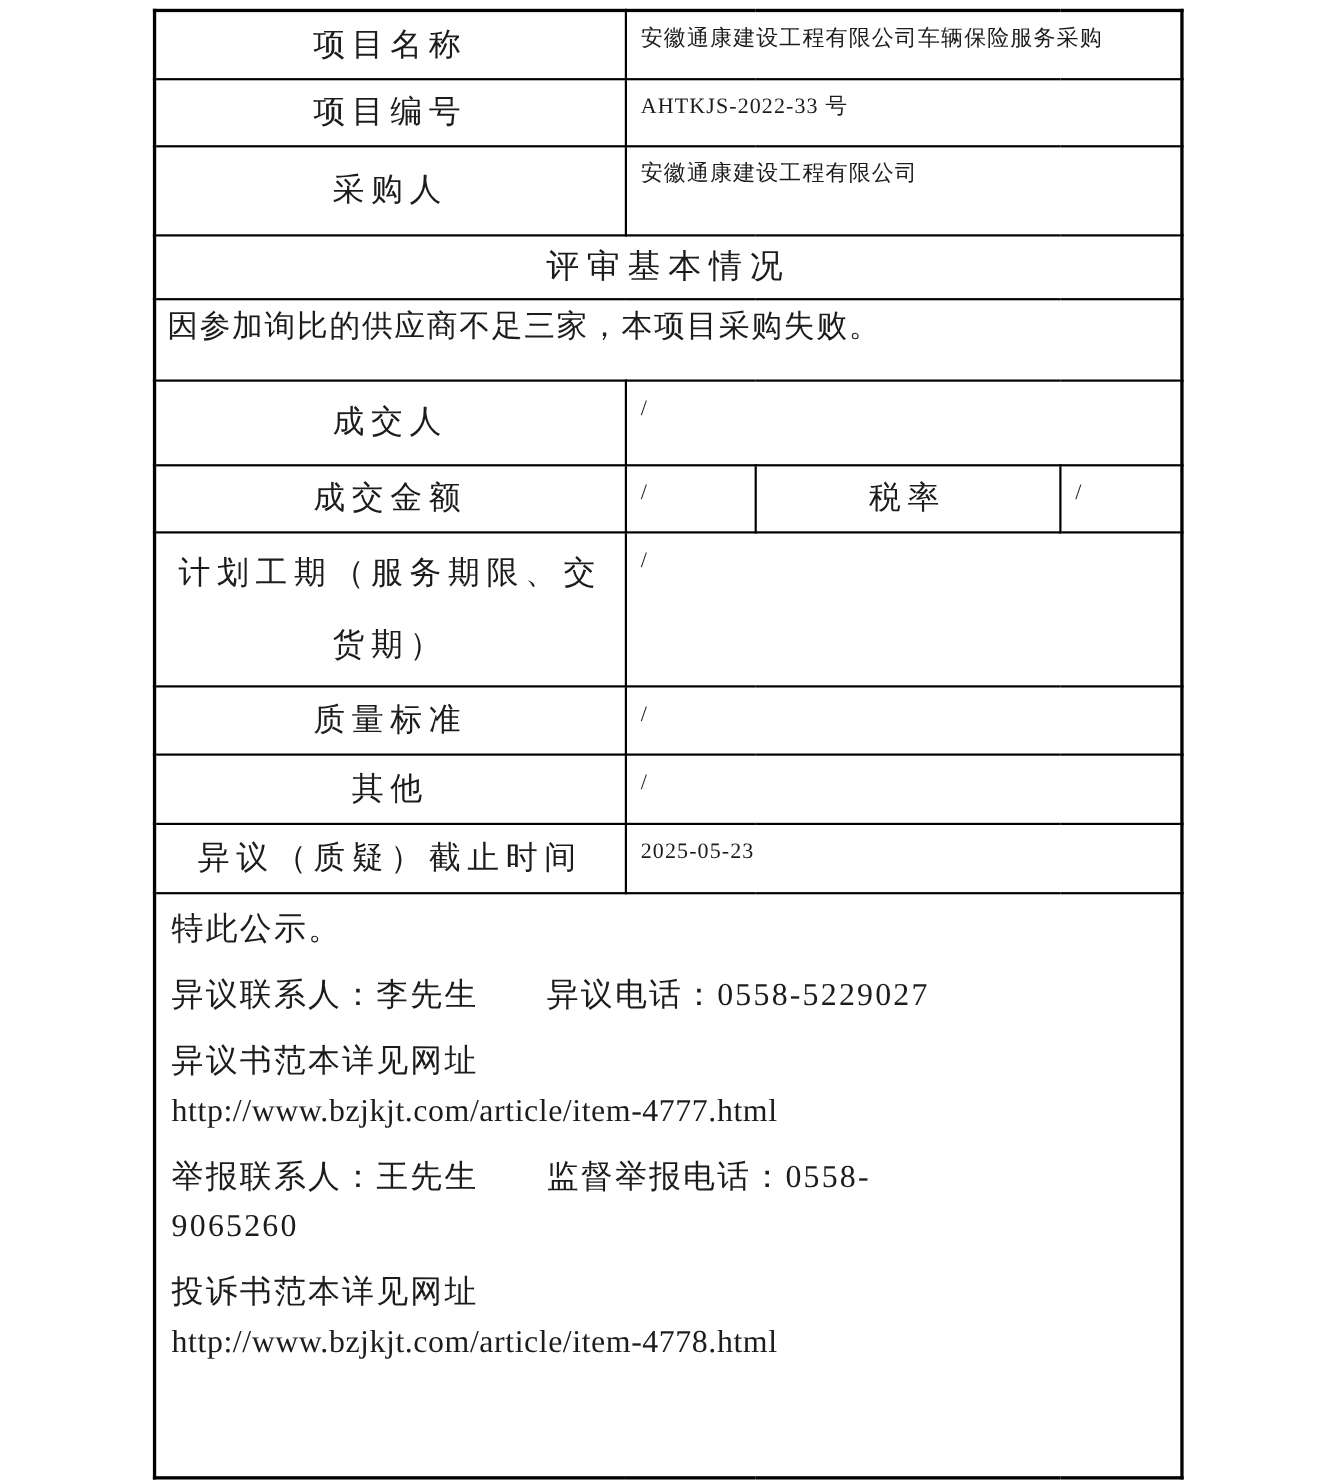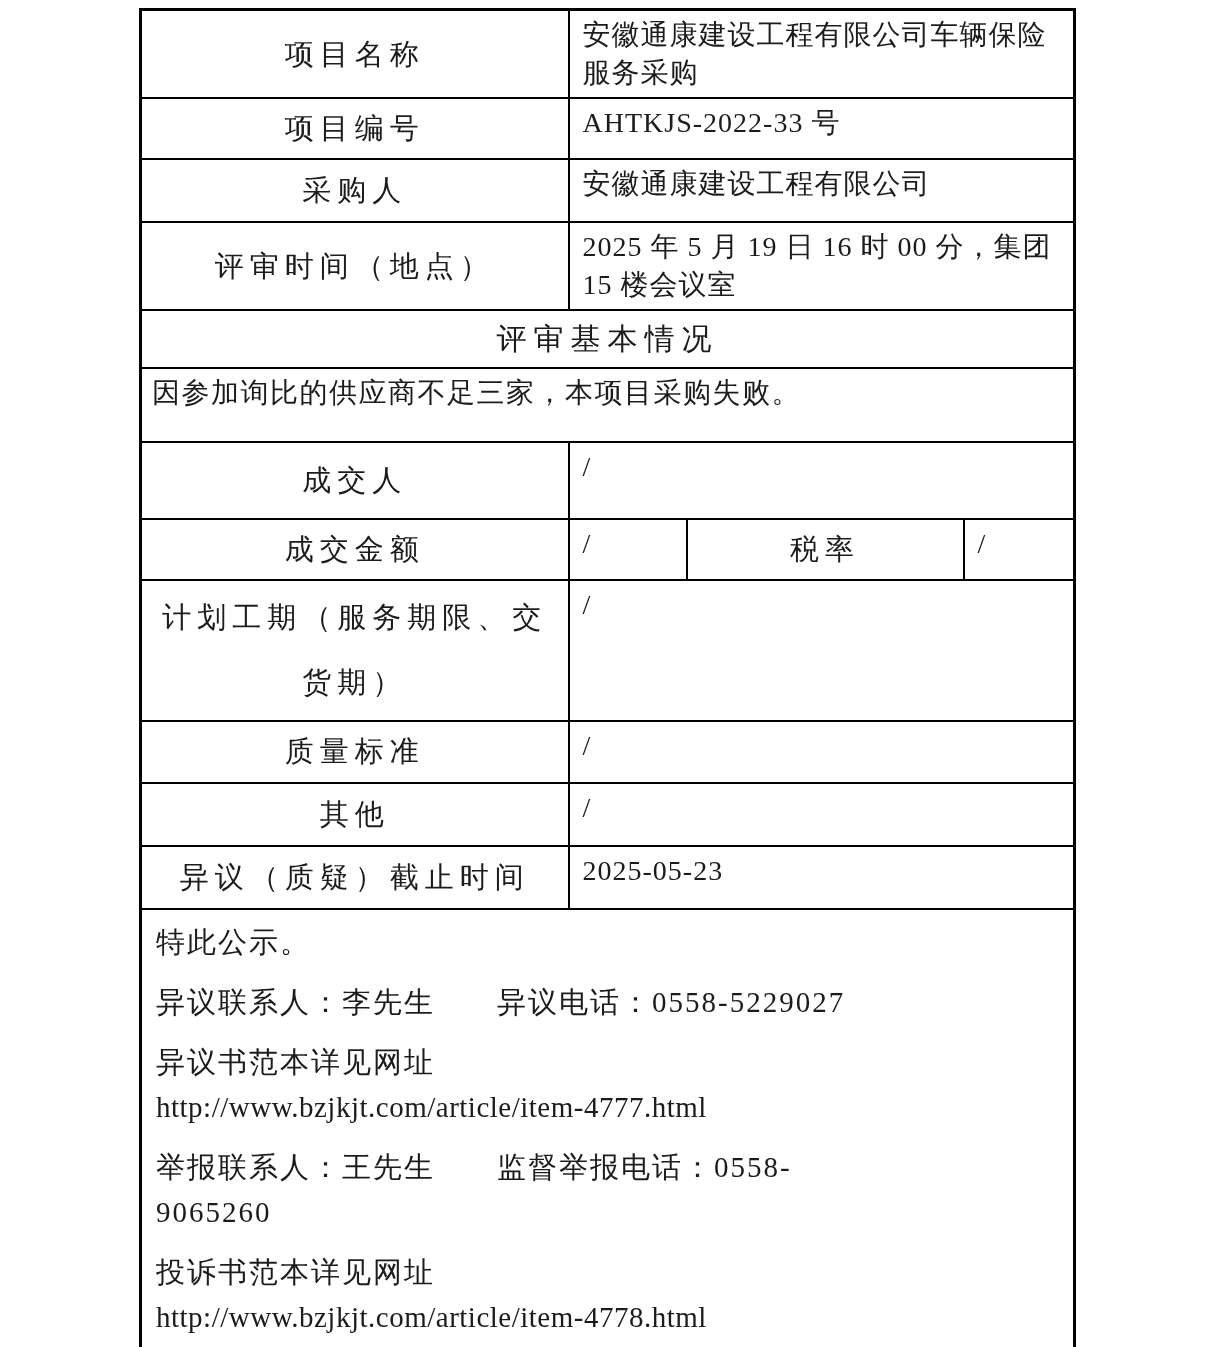--- a/index.html
+++ b/index.html
@@ -37,21 +37,21 @@
     letter-spacing: 6px;
     line-height: 1.45;
     padding: 4px 6px;
   }
   td.label-cell.tall {
     line-height: 2.25;
   }
   td.value-cell {
     vertical-align: top;
     text-align: left;
-    font-size: 28px;
+    font-size: 20px;
     letter-spacing: 1px;
     line-height: 38px;
     padding: 5px 10px 5px 13px;
   }
   td.section-cell {
     text-align: center;
     vertical-align: middle;
     font-size: 30px;
     letter-spacing: 7px;
     padding: 4px 6px;
@@ -100,29 +100,25 @@
       <tr style="height:62px">
     <td class="label-cell">项目名称</td>
     <td class="value-cell" colspan="3">安徽通康建设工程有限公司车辆保险服务采购</td>
   </tr>
 
   <tr style="height:61px">
     <td class="label-cell">项目编号</td>
     <td class="value-cell" colspan="3">AHTKJS-2022-33 号</td>
   </tr>
 
-  <tr style="height:63px">
+  <tr style="height:81px">
     <td class="label-cell">采购人</td>
     <td class="value-cell" colspan="3">安徽通康建设工程有限公司</td>
   </tr>
 
-  <tr style="height:75px">
-    <td class="label-cell">评审时间（地点）</td>
-    <td class="value-cell" colspan="3">2025 年 5 月 19 日 16 时 00 分，集团 15 楼会议室</td>
-  </tr>
 
   <tr style="height:58px">
     <td class="section-cell" colspan="4">评审基本情况</td>
   </tr>
 
   <tr style="height:74px">
     <td class="review-cell" colspan="4">因参加询比的供应商不足三家，本项目采购失败。</td>
   </tr>
 
   <tr style="height:77px">

